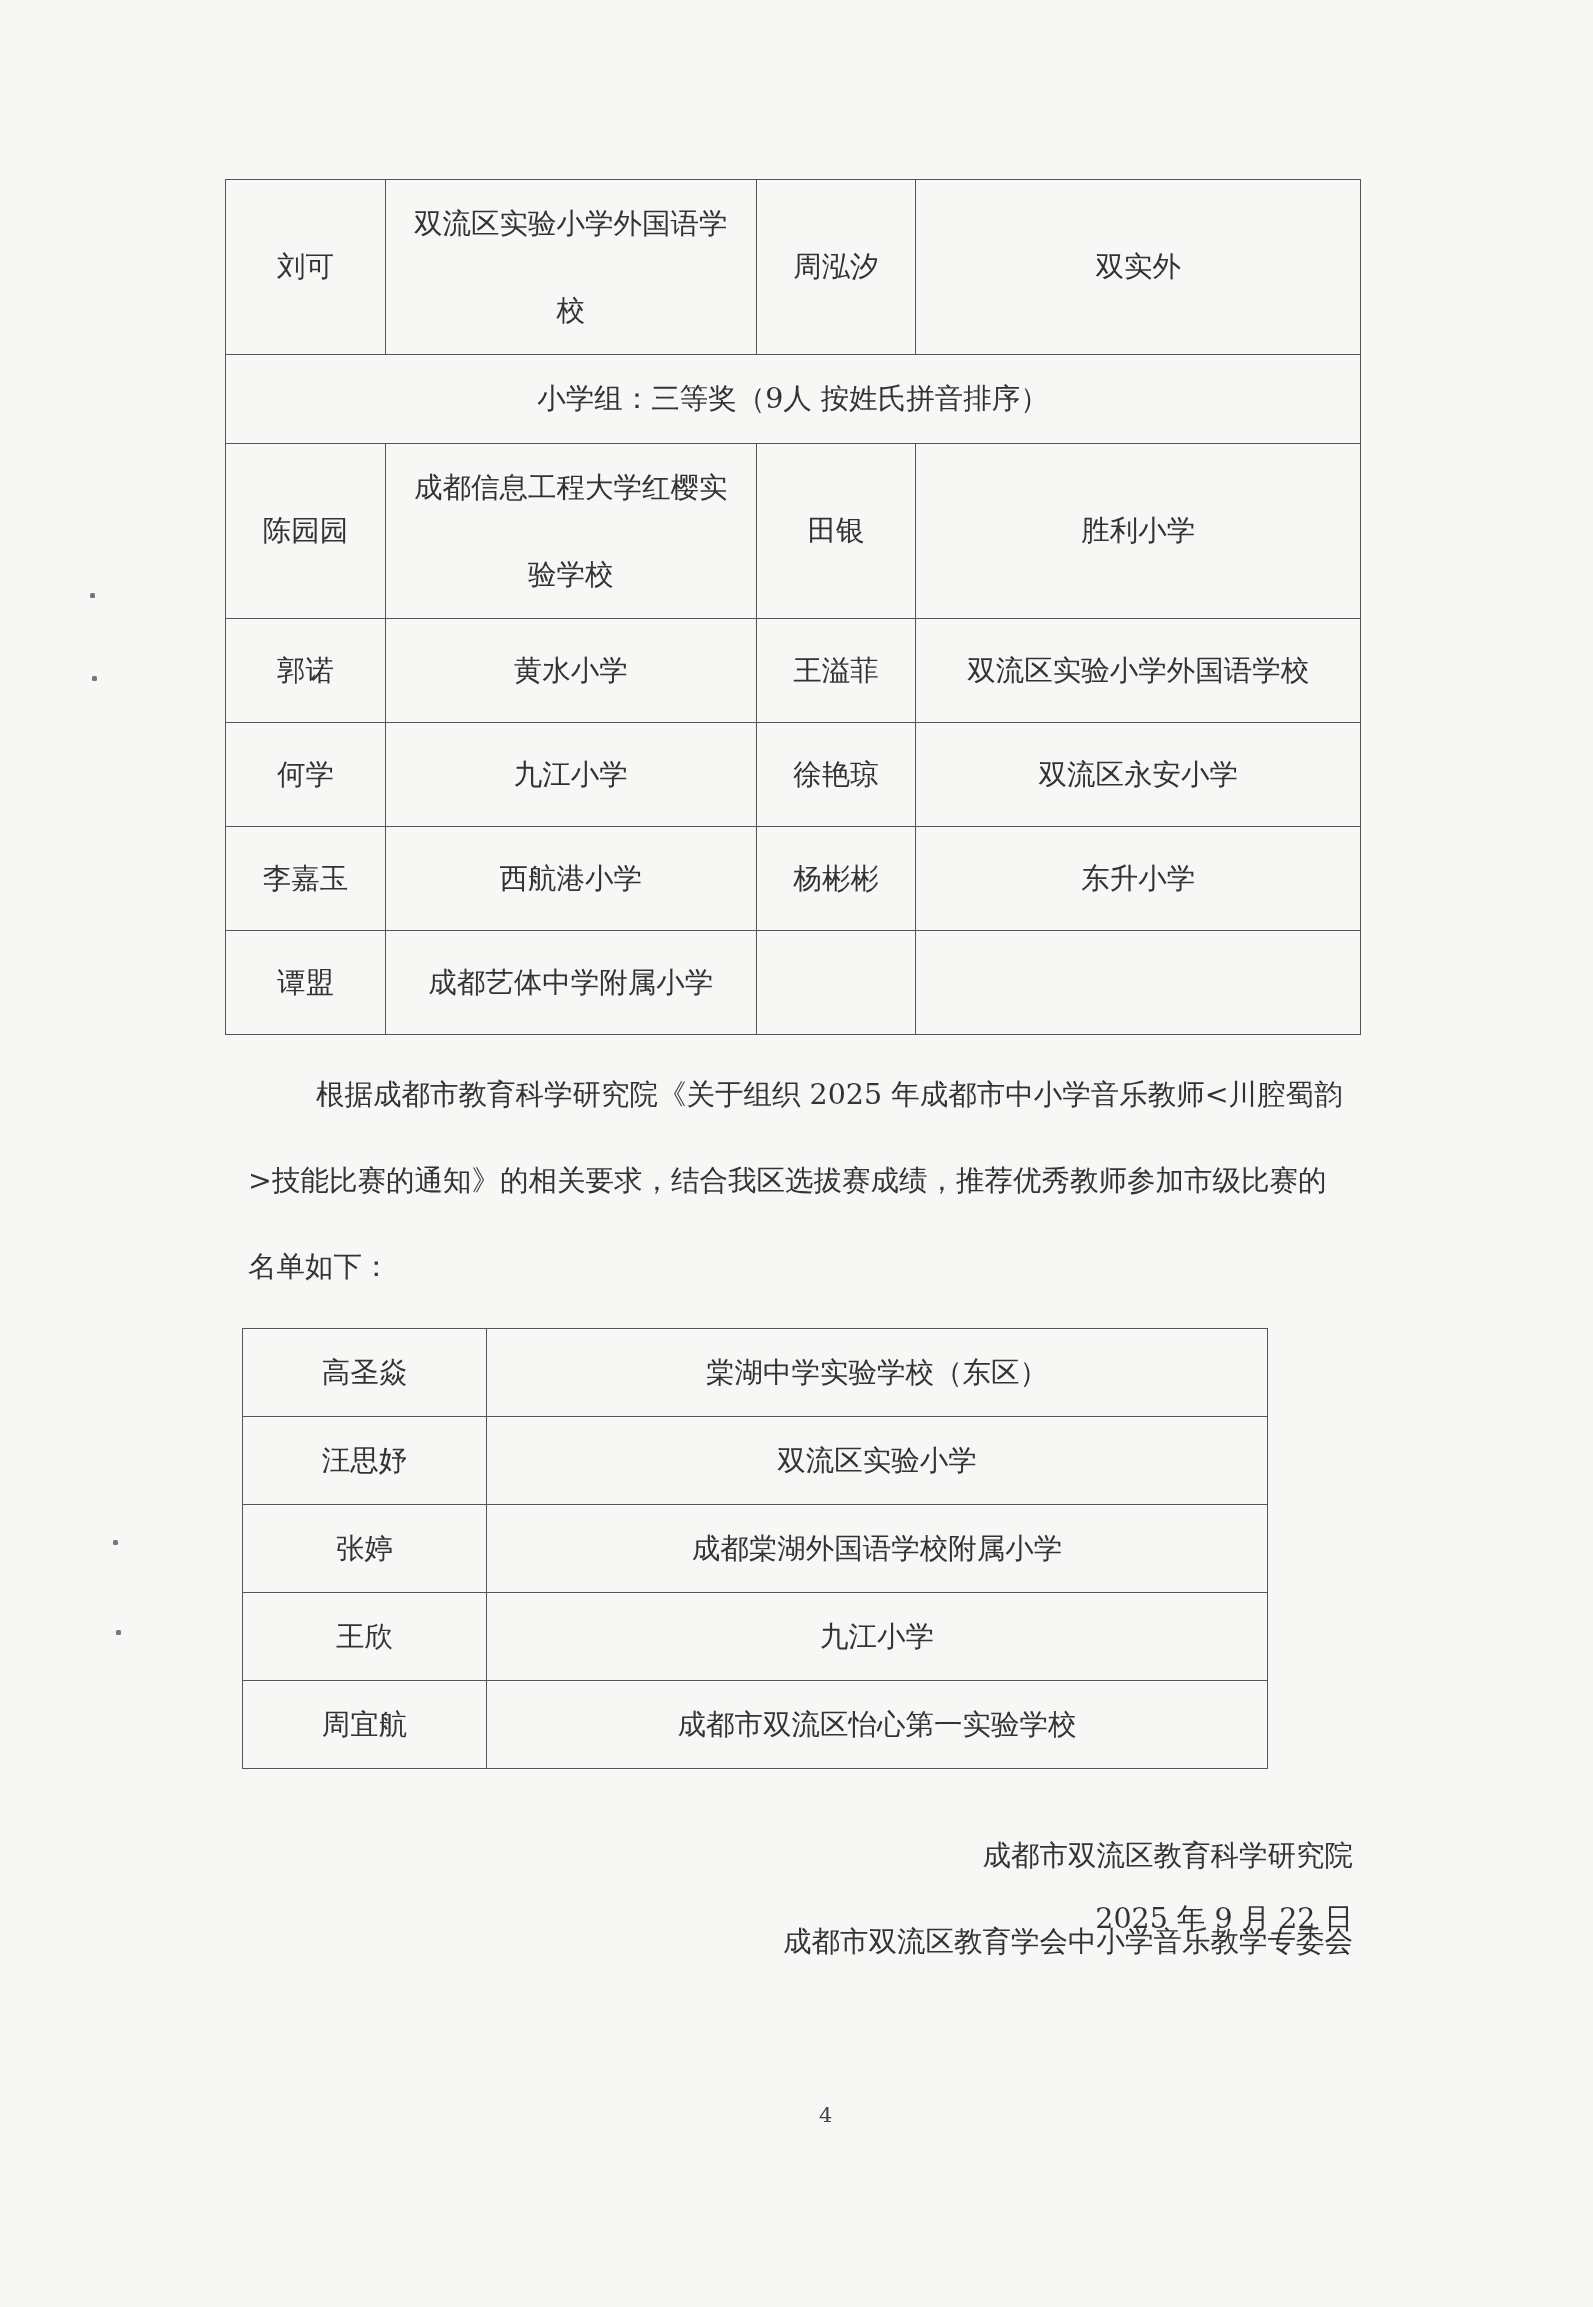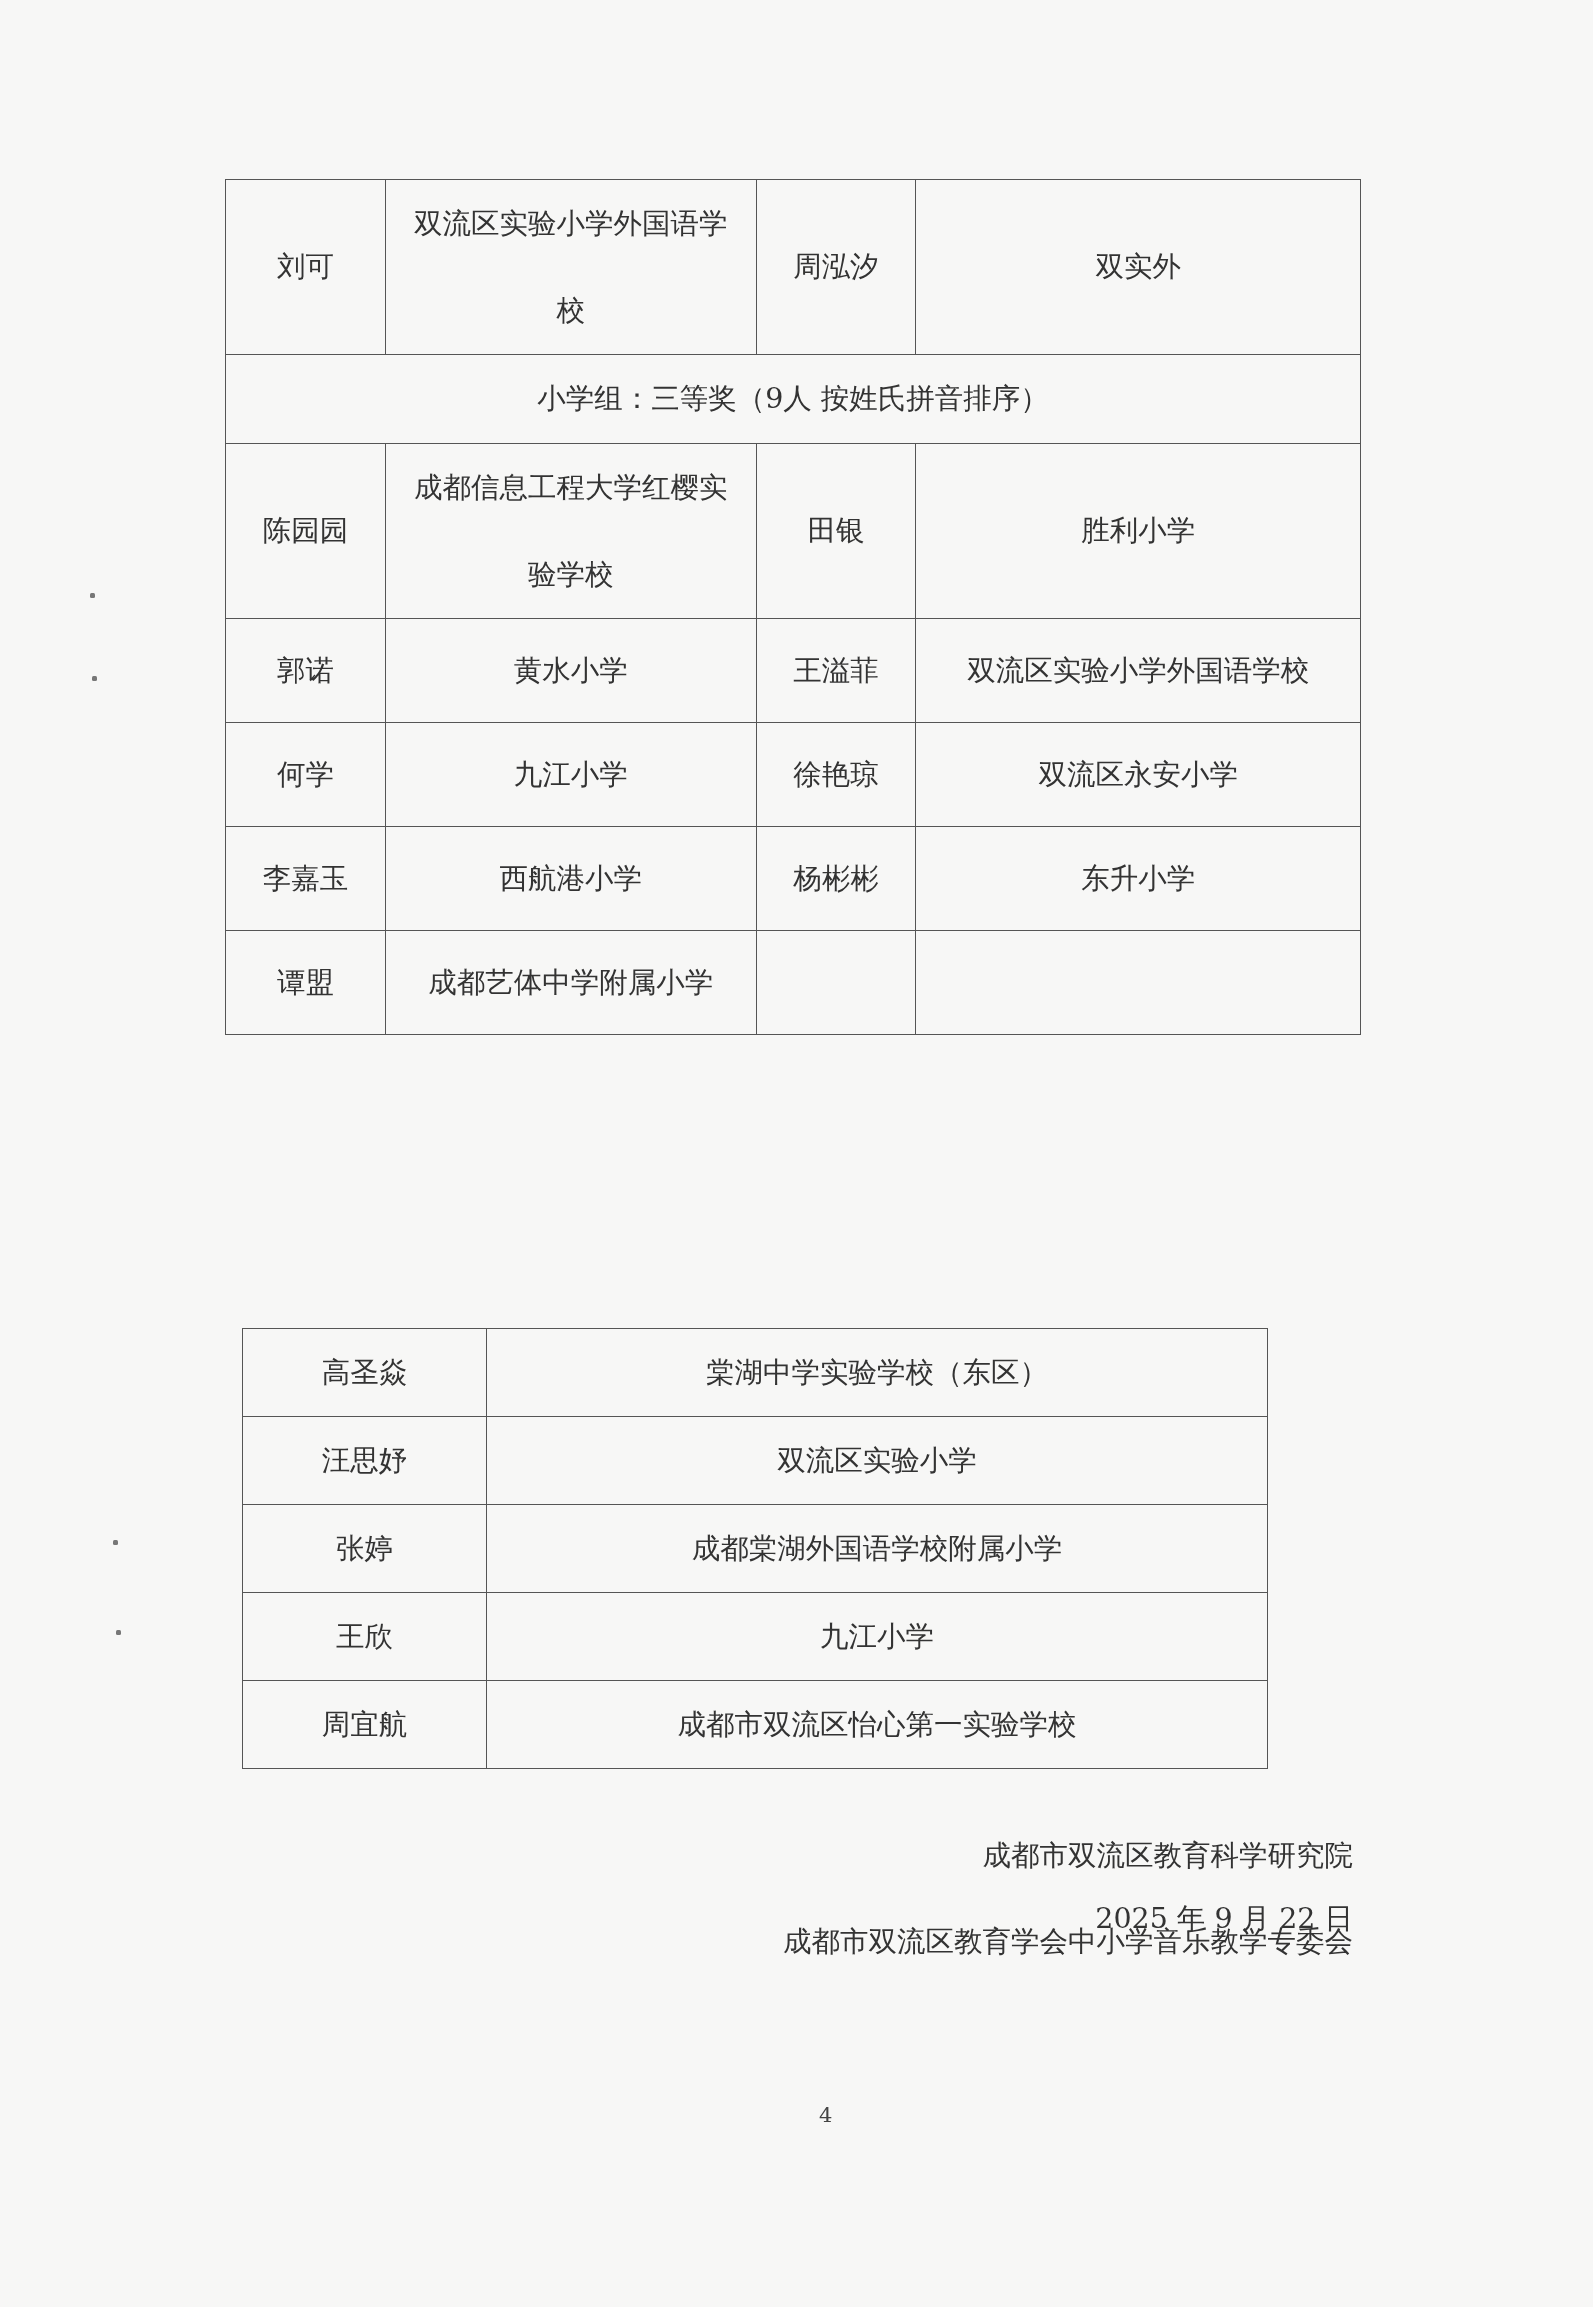--- a/index.html
+++ b/index.html
@@ -72,20 +72,21 @@
     </tr>
     <tr class="r-mid">
       <td>谭盟</td>
       <td>成都艺体中学附属小学</td>
       <td></td>
       <td></td>
     </tr>
   </tbody>
     </table>
 
+  <p class="para" style="top:1052px; margin:0;">根据成都市教育科学研究院《关于组织 2025 年成都市中小学音乐教师&lt;川腔蜀韵&gt;技能比赛的通知》的相关要求，结合我区选拔赛成绩，推荐优秀教师参加市级比赛的名单如下：</p>
 
   <table id="t2">
     <colgroup>
         <col class="c1">
         <col class="c2">
       </colgroup>
     <tbody>
         <tr>
       <td>高圣焱</td>
       <td>棠湖中学实验学校（东区）</td>

